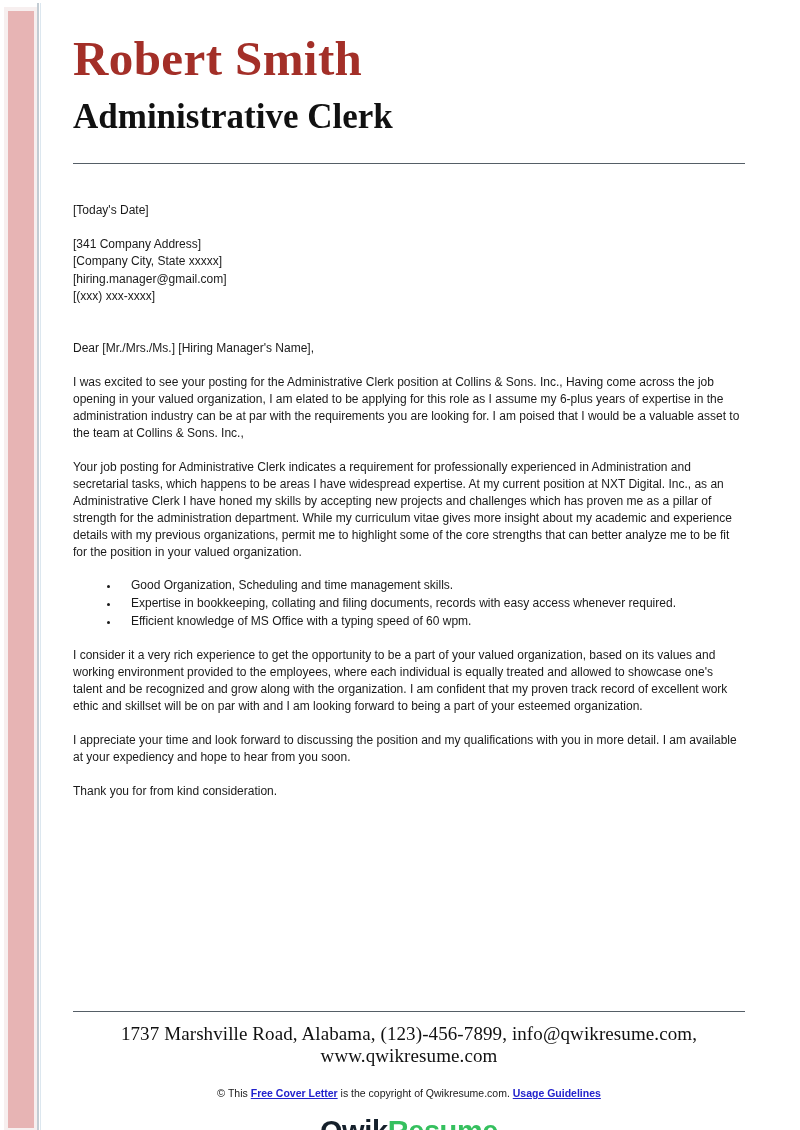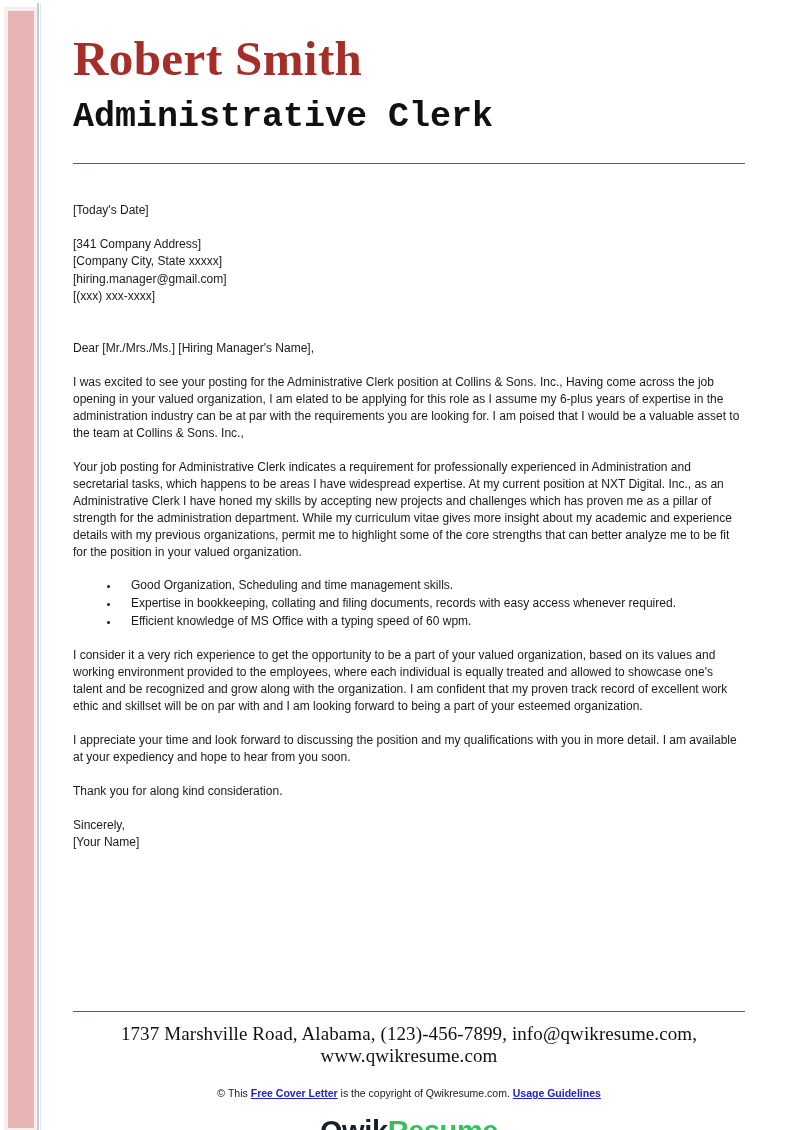--- a/index.html
+++ b/index.html
@@ -71,21 +71,21 @@
     font-family: "Liberation Serif", serif;
     font-size: 49px;
     font-weight: 700;
     color: #a32f28;
     letter-spacing: 0.4px;
     margin-top: 30px;
     line-height: 1.08;
     white-space: nowrap;
   }
   .hdr-title {
-    font-family: Liberation Mono, monospace;
+    font-family: Liberation Serif, serif;
     font-size: 35px;
     font-weight: 700;
     color: #111111;
     margin-top: 12px;
     line-height: 1.1;
     white-space: nowrap;
   }
   .hdr-rule {
     margin-top: 27px;
     width: 672px;
@@ -220,26 +220,22 @@
       <ul class="skills">
         <li>Good Organization, Scheduling and time management skills.</li>
         <li>Expertise in bookkeeping, collating and filing documents, records with easy access whenever required.</li>
         <li>Efficient knowledge of MS Office with a typing speed of 60 wpm.</li>
       </ul>
 
       <div class="para">I consider it a very rich experience to get the opportunity to be a part of your valued organization, based on its values and working environment provided to the employees, where each individual is equally treated and allowed to showcase one's talent and be recognized and grow along with the organization. I am confident that my proven track record of excellent work ethic and skillset will be on par with and I am looking forward to being a part of your esteemed organization.</div>
 
       <div class="para">I appreciate your time and look forward to discussing the position and my qualifications with you in more detail. I am available at your expediency and hope to hear from you soon.</div>
 
-      <div class="closing-line">Thank you for along kind consideration.</div>
-
-      <div class="sign-off">
-        <div>Sincerely,</div>
-        <div>[Your Name]</div>
-      </div>
+      <div class="closing-line">Thank you for from kind consideration.</div>
+
 
     </div>
   </div>
 
   <div class="footer">
     <div class="footer-rule"></div>
 
     <div class="footer-addr">1737 Marshville Road, Alabama, (123)-456-7899, info@qwikresume.com, www.qwikresume.com</div>
 
     <div class="footer-copy">

